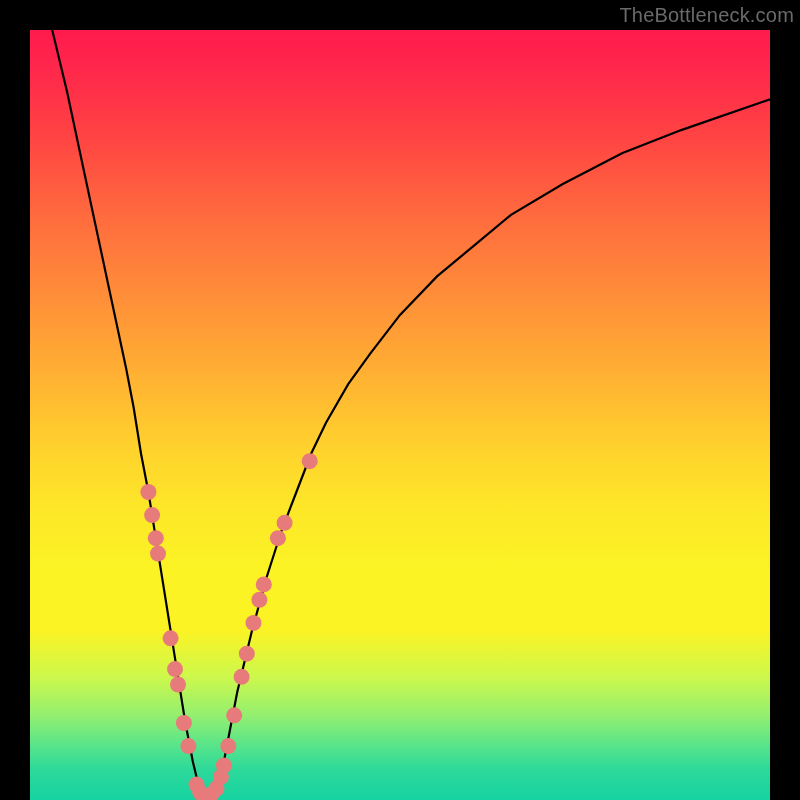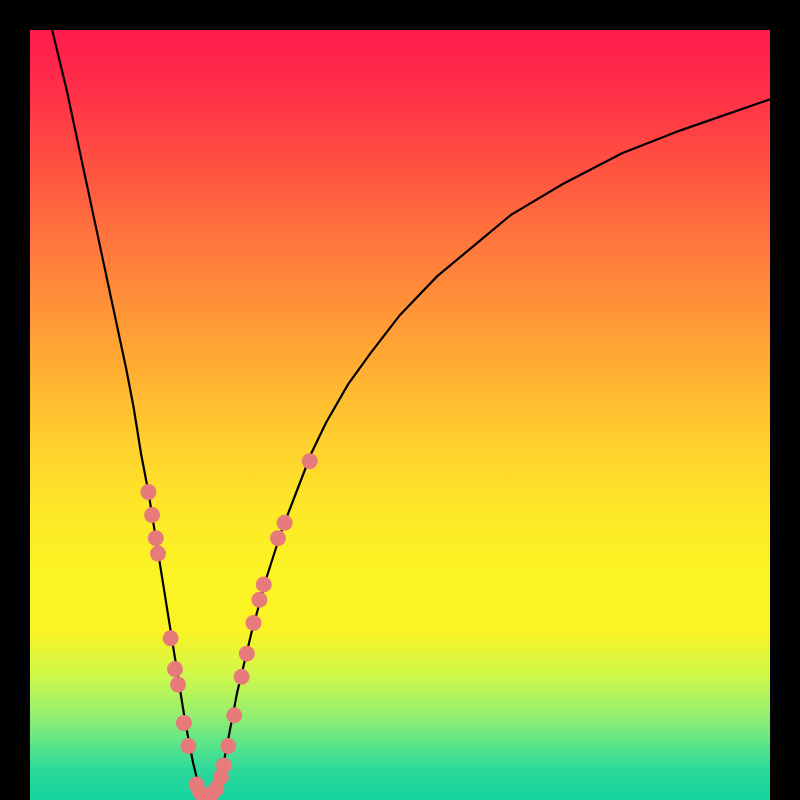--- a/index.html
+++ b/index.html
@@ -93,13 +93,14 @@
           <circle cx="216.8" cy="623.7" r="8" fill="#e77a7a" stroke="#cf5a5a" stroke-width="0"></circle>
           <circle cx="223.5" cy="592.9" r="8" fill="#e77a7a" stroke="#cf5a5a" stroke-width="0"></circle>
           <circle cx="229.4" cy="569.8" r="8" fill="#e77a7a" stroke="#cf5a5a" stroke-width="0"></circle>
           <circle cx="233.8" cy="554.4" r="8" fill="#e77a7a" stroke="#cf5a5a" stroke-width="0"></circle>
           <circle cx="247.9" cy="508.2" r="8" fill="#e77a7a" stroke="#cf5a5a" stroke-width="0"></circle>
           <circle cx="254.6" cy="492.8" r="8" fill="#e77a7a" stroke="#cf5a5a" stroke-width="0"></circle>
           <circle cx="279.7" cy="431.2" r="8" fill="#e77a7a" stroke="#cf5a5a" stroke-width="0"></circle>
         </g>
     </svg>
   </div>
+  <div class="watermark">TheBottleneck.com</div>
 </div>
 
 </body></html>

